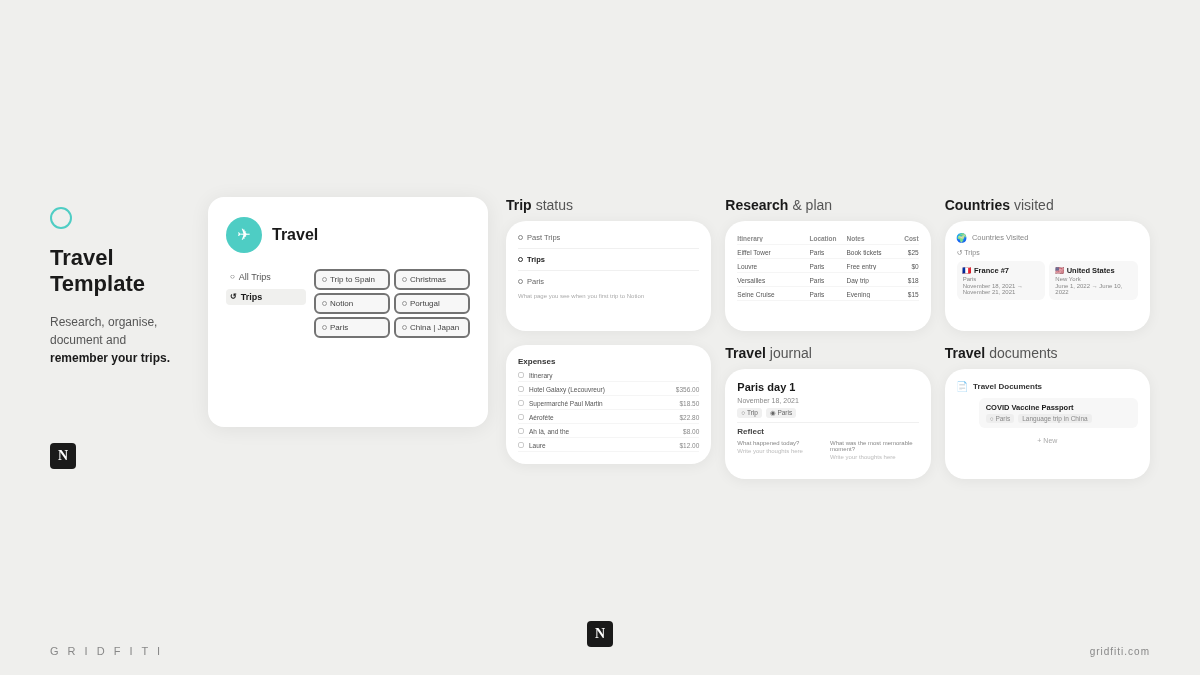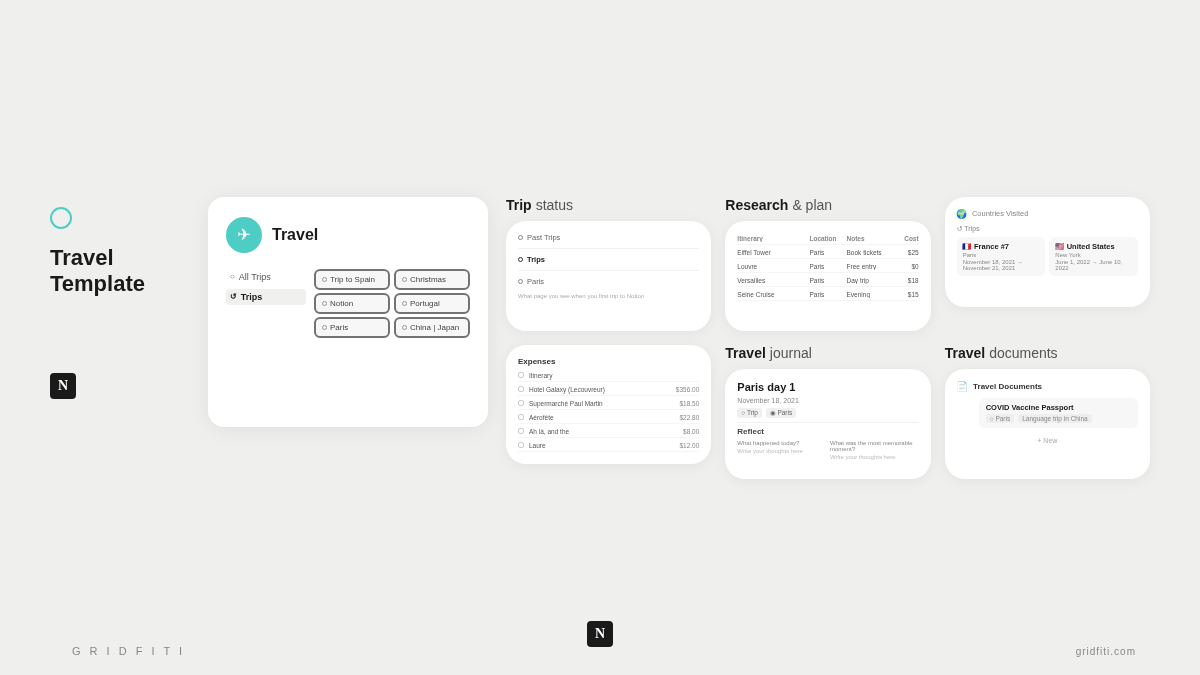--- a/index.html
+++ b/index.html
@@ -18,26 +18,26 @@
       position: relative;
       display: flex;
       flex-direction: column;
       align-items: center;
       justify-content: center;
     }
     
     .bottom-bar {
       position: absolute;
       bottom: 18px;
-      left: 8px;
+      left: 0;
       right: 0;
       display: flex;
       justify-content: space-between;
       align-items: center;
-      padding: 0 64px;
+      padding: 0 50px;
     }
     .brand-left, .brand-right {
       font-size: 11px;
       letter-spacing: 3px;
       color: #888;
       text-transform: uppercase;
       font-weight: 400;
     }
     .brand-right { text-transform: lowercase; letter-spacing: 1px; font-size: 10px; }
 
@@ -382,20 +382,25 @@
   <div class="content-area">
 
     <div class="left-panel">
       <div class="notion-circle"></div>
       <div>
         <div class="template-title">
           <span>Travel</span><br>
           <span>Template</span>
         </div>
       </div>
+      <div class="template-subtitle">
+        <span>Research, organise,</span><br>
+        <span>document and</span><br>
+        <strong>remember your trips.</strong>
+      </div>
       <div style="margin-top: 60px;">
         <div class="notion-n">N</div>
       </div>
     </div>
 
     <div class="travel-card">
       <div class="travel-card-header">
         <div class="plane-icon-circle">
           <span style="color:white; font-size:16px;">✈</span>
         </div>
@@ -512,20 +517,24 @@
               <div class="rc-cell" style="flex:2">Seine Cruise</div>
               <div class="rc-cell">Paris</div>
               <div class="rc-cell">Evening</div>
               <div class="rc-cell" style="text-align:right;">$15</div>
             </div>
           </div>
         </div>
       </div>
 
       <div class="feature-card">
+        <div class="feature-label">
+          <strong>Countries</strong>
+          <span>visited</span>
+        </div>
         <div class="feature-preview">
           <div class="countries-content">
             <div class="cc-header">
               <span class="cc-globe">🌍</span>
               <span>Countries Visited</span>
             </div>
             <div class="cc-trips-label">
               <span>↺ Trips</span>
             </div>
             <div class="cc-grid">

